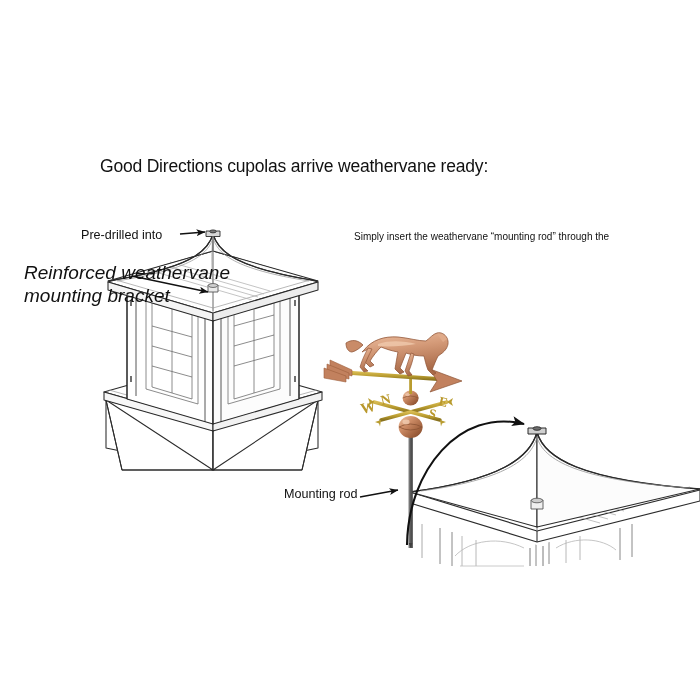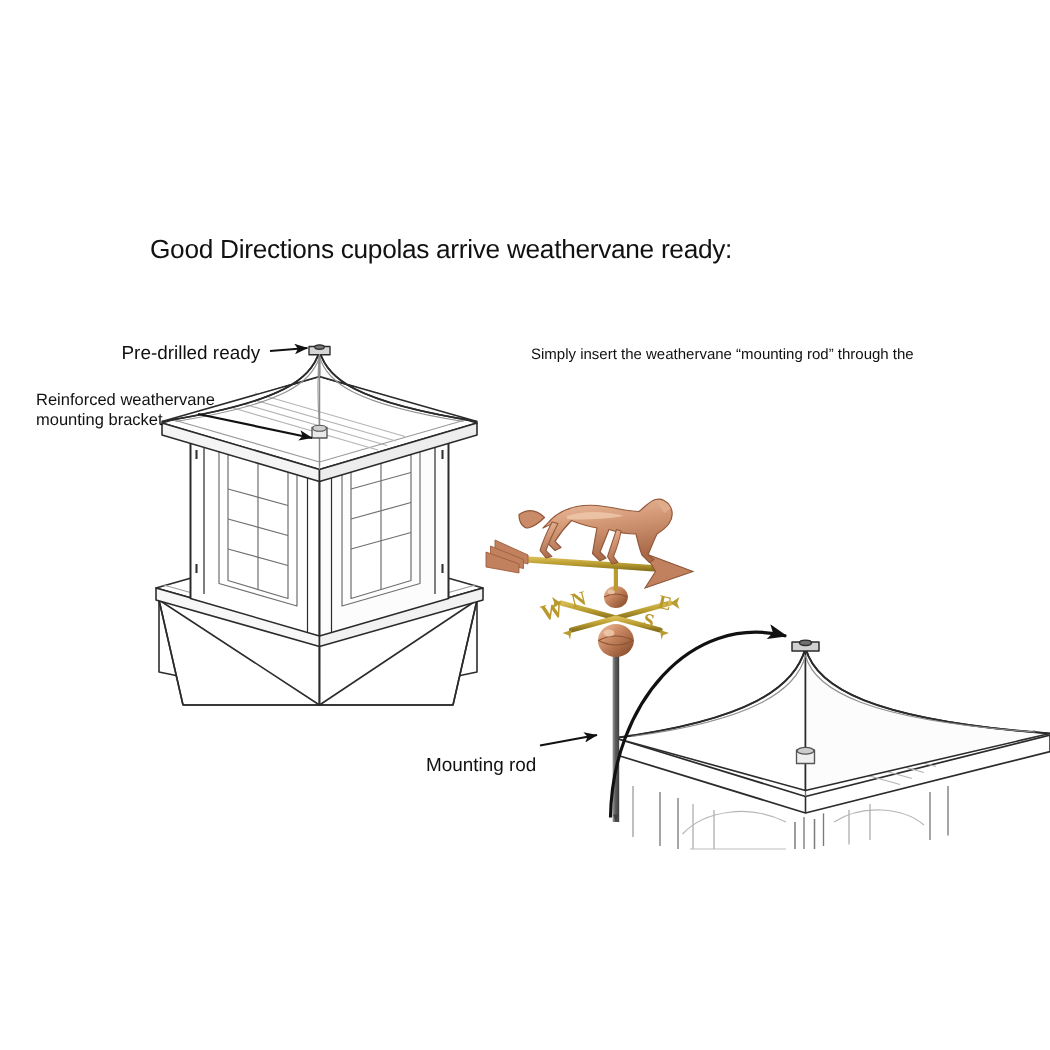--- a/index.html
+++ b/index.html
@@ -2,22 +2,22 @@
 <html><head>
 <meta charset="utf-8">
 <style>
   html,body{margin:0;padding:0;background:#ffffff;}
   body{width:700px;height:700px;position:relative;overflow:hidden;
        font-family:"Liberation Sans", sans-serif;color:#111;}
   #canvas{position:absolute;left:0;top:0;width:700px;height:700px;}
   .txt{position:absolute;white-space:pre;line-height:1.22;}
   #title{left:100px;top:156px;font-size:17.5px;font-weight:normal;letter-spacing:-0.2px;}
   #lbl-hole{left:81px;top:228px;font-size:12.6px;}
-  #lbl-bracket{left:24px;top:261px;font-size:11px;}
-  #lbl-rod{left:284px;top:487px;font-size:12.6px;margin-top:16px;}
+  #lbl-bracket{left:24px;top:261px;font-size:19px;font-style:italic;}
+  #lbl-rod{left:284px;top:487px;font-size:12.6px;}
   #instr{left:354px;top:230px;font-size:10px;line-height:1.34;}
   svg{display:block;}
 </style>
 </head>
 <body>
 
 <svg id="canvas" viewBox="0 0 700 700">
   <defs>
     <marker id="arrowhead" markerWidth="9" markerHeight="7" refX="8.6" refY="3.5" orient="auto" markerUnits="userSpaceOnUse">
       <path d="M0,0 L9,3.5 L0,7 L2.2,3.5 Z" fill="#111111"></path>
@@ -281,19 +281,19 @@
 
   <path d="M407,545 C408,470 460,408 524,424" fill="none" stroke="#111111" stroke-width="2.1" marker-end="url(#arrowheadBig)"></path>
 
   <path d="M180,234 L205,232" stroke="#111" stroke-width="1.5" fill="none" marker-end="url(#arrowhead)"></path>
   <path d="M132,276 L208,292" stroke="#111" stroke-width="1.5" fill="none" marker-end="url(#arrowhead)"></path>
   <path d="M360,497 L398,490" stroke="#111" stroke-width="1.5" fill="none" marker-end="url(#arrowhead)"></path>
 </svg>
 
 <div class="txt" id="title">Good Directions cupolas arrive weathervane ready:</div>
 
-<div class="txt" id="lbl-hole">Pre-drilled ready</div>
+<div class="txt" id="lbl-hole">Pre-drilled into</div>
 
 <div class="txt" id="lbl-bracket"><span>Reinforced weathervane</span><br><span>mounting bracket</span></div>
 
 <div class="txt" id="lbl-rod">Mounting rod</div>
 
 <div class="txt" id="instr"><span>Simply insert the weathervane “mounting rod” through the</span><br></div>
 
 </body></html>

